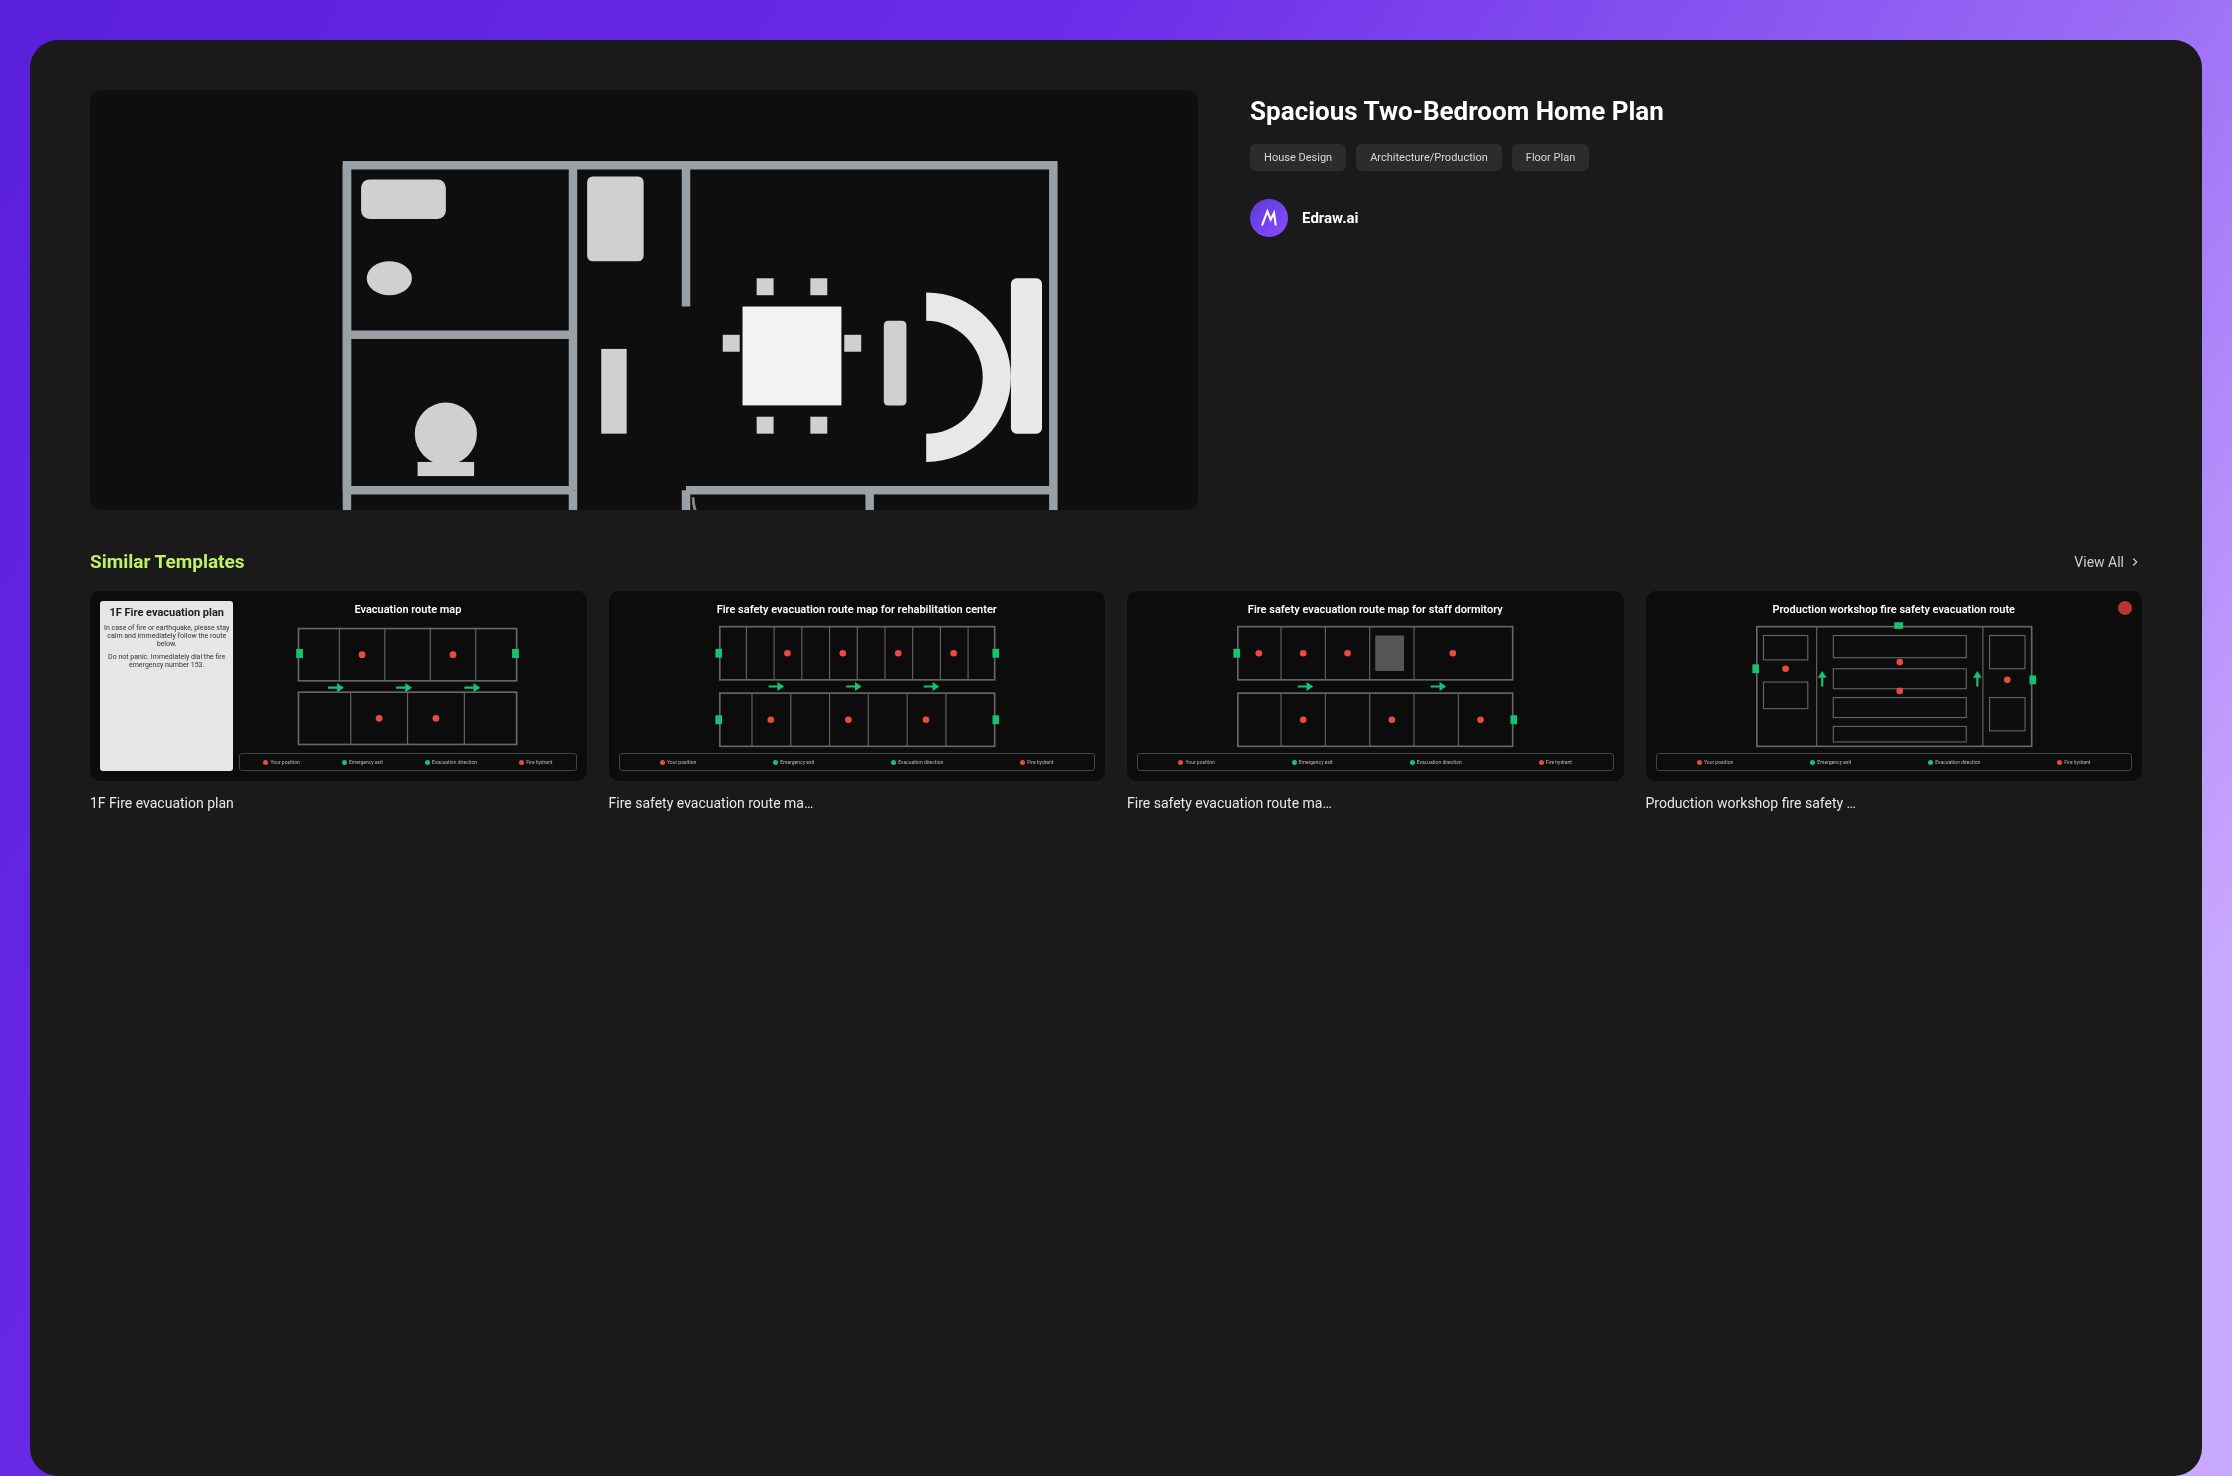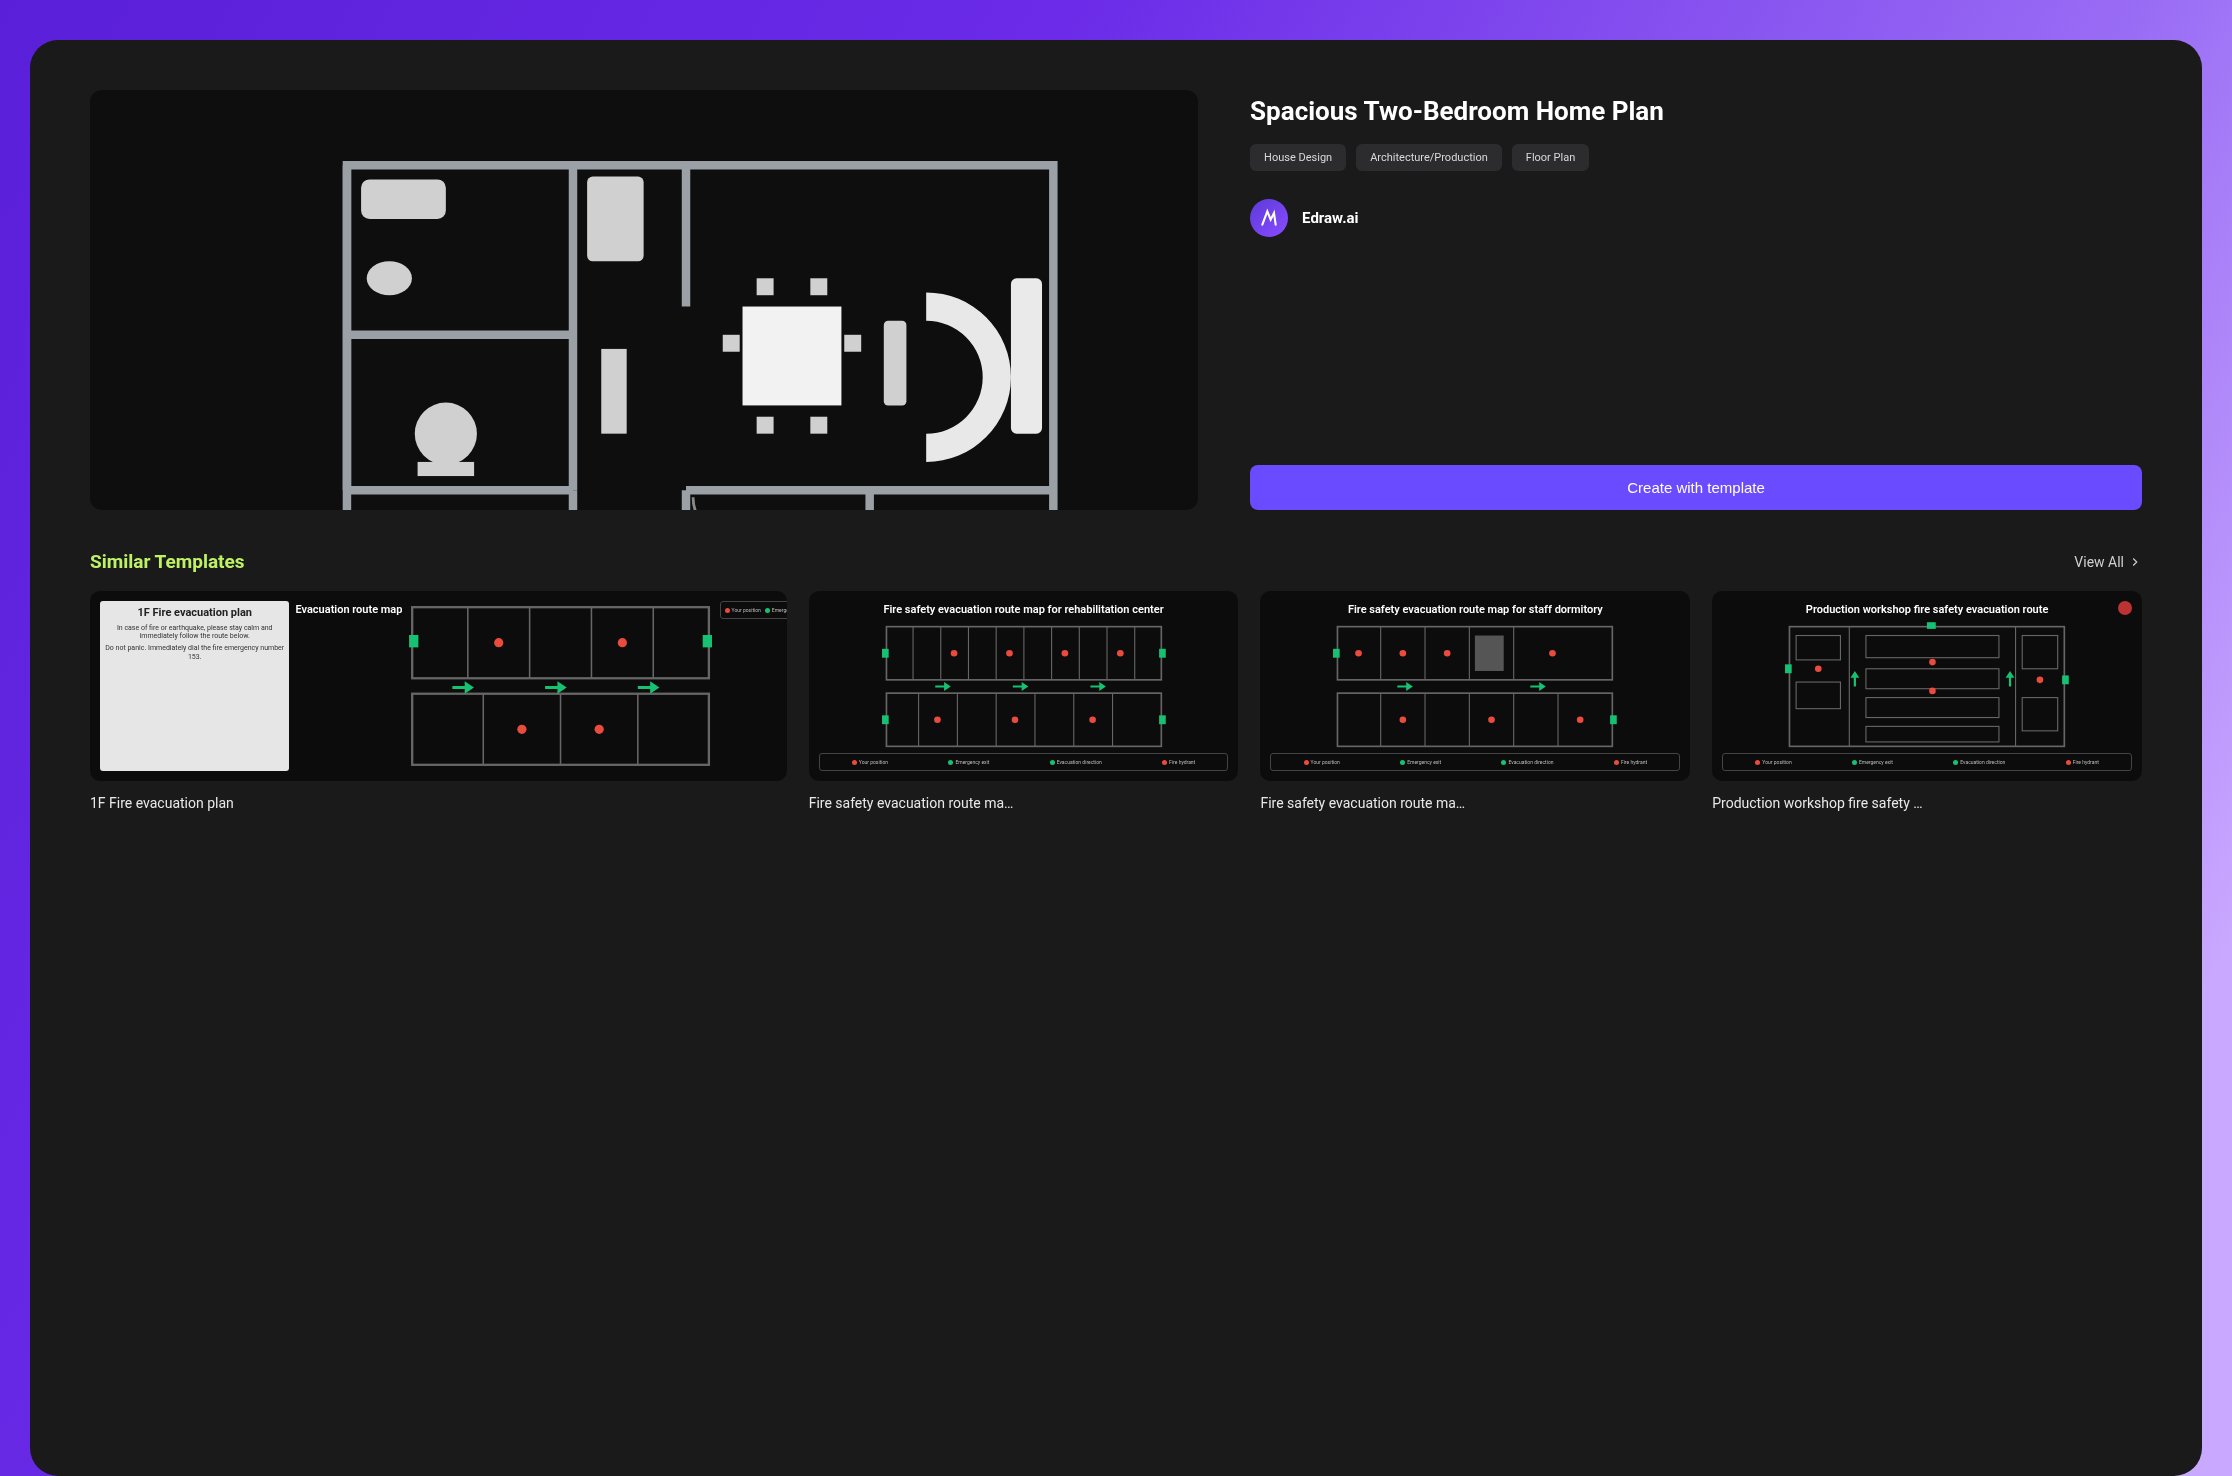--- a/index.html
+++ b/index.html
@@ -140,21 +140,21 @@
     padding:6px 4px;
     border-radius:3px;
     display:flex;
     flex-direction:column;
     gap:4px;
   }
   .thumb-side .small{font-size:7px;font-weight:400;line-height:1.2;color:#333;}
   .thumb-main {
     flex:1;
     display:flex;
-    flex-direction:row;
+    flex-direction:column;
     gap:4px;
   }
   .thumb-title-bar {
     color:#fff;
     font-size:11px;
     font-weight:600;
     text-align:center;
     padding:2px 0 4px 0;
     white-space:nowrap;
     overflow:hidden;
@@ -243,21 +243,20 @@
         <span class="tag">Floor Plan</span>
       </div>
       <div class="author-row">
         <span class="author-avatar">
           <svg viewBox="0 0 24 24">
               <path d="M4 20 L10 4 L14 14 L18 6 L20 20" stroke="#fff" stroke-width="2.5" fill="none" stroke-linecap="round"></path>
             </svg>
         </span>
         <span class="author-name">Edraw.ai</span>
       </div>
-      <button class="cta-btn">Create with template</button>
     </div>
 
   </div>
 
   <div class="similar-header">
     <div class="similar-title">Similar Templates</div>
     <div class="view-all">
       <span>View All</span>
       <svg viewBox="0 0 24 24" fill="none" stroke-width="2">
           <polyline points="9 6 15 12 9 18"></polyline>

